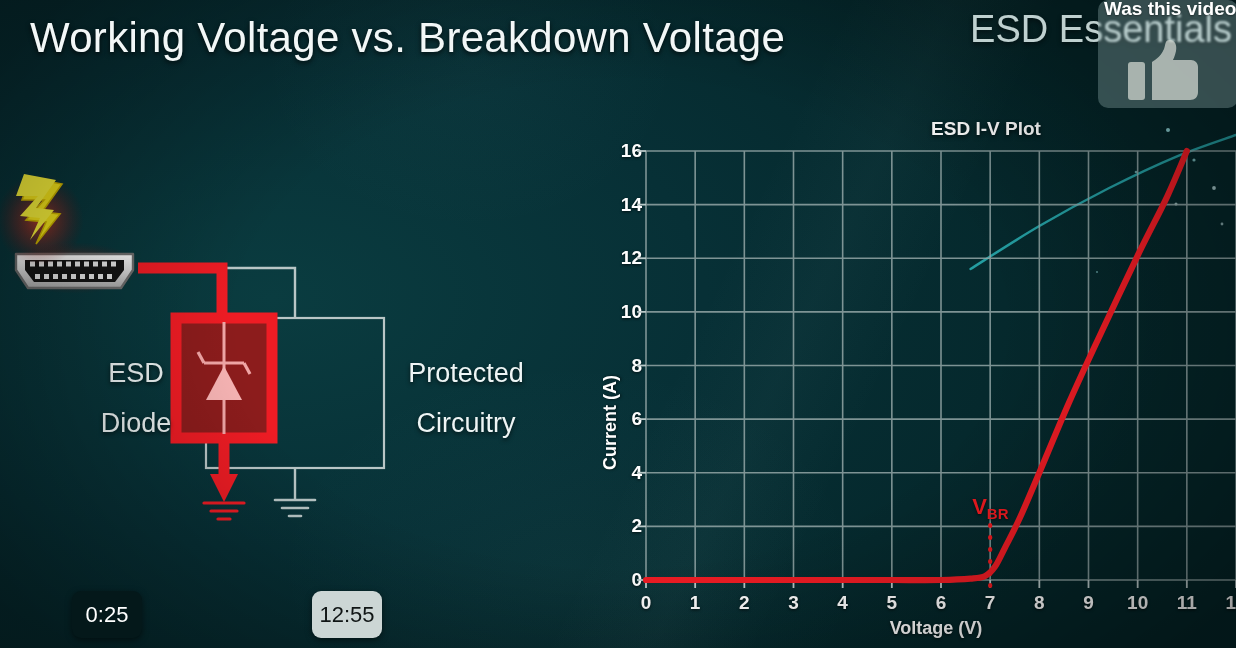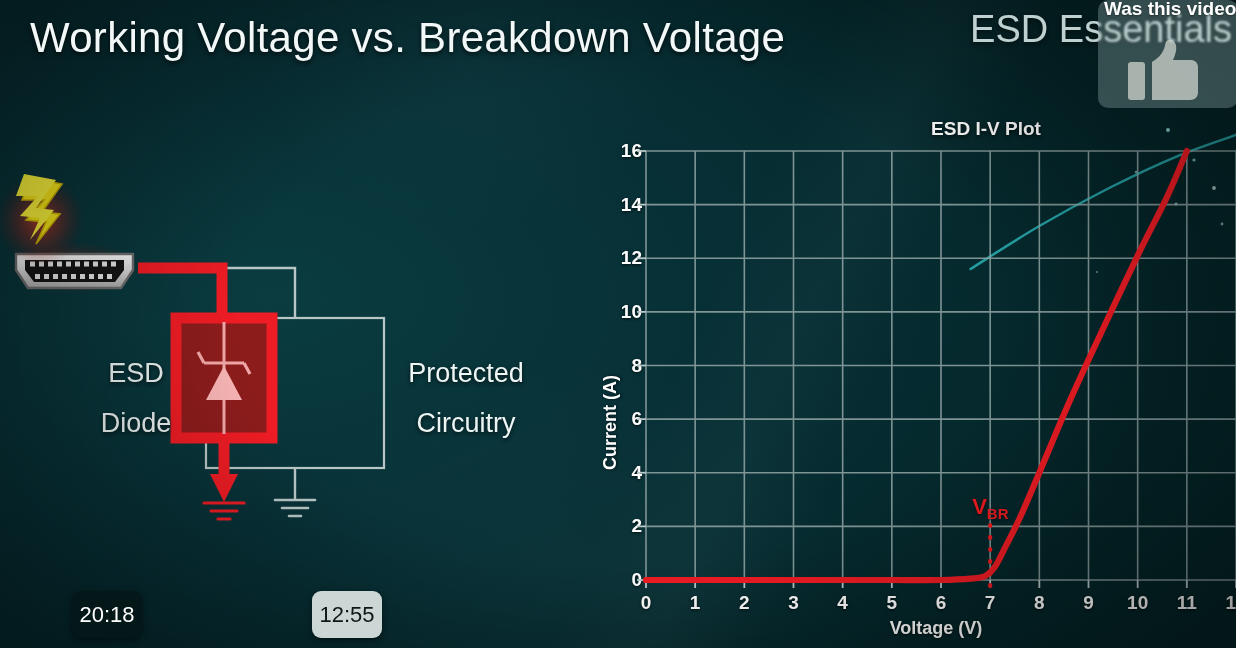--- a/index.html
+++ b/index.html
@@ -406,16 +406,16 @@
   <div id="brand-title">ESD Essentials</div>
 
   <div id="survey-overlay">
     <svg id="thumb-up-icon" viewBox="0 0 70 62">
       <rect x="0" y="22" width="17" height="38" rx="3" fill="#d6dcd4"></rect>
       <path d="M24 60 L24 22 C24 22 33 17 36 9 C38 3 37 0 42 0 C47 0 49 5 48 11 C47 16 45 20 45 20 L63 20 C67 20 70 23 70 27 L70 52 C70 57 67 60 62 60 Z" fill="#d6dcd4"></path>
     </svg>
   </div>
   <div id="survey-question" style="left:1104px; top:-2px; position:absolute;">Was this video</div>
 
-  <div class="time-badge" id="time-badge-current">20:18</div>
+  <div class="time-badge" id="time-badge-current">0:25</div>
   <div class="time-badge" id="time-badge-total">12:55</div>
 
 </div>
 
 </body></html>

